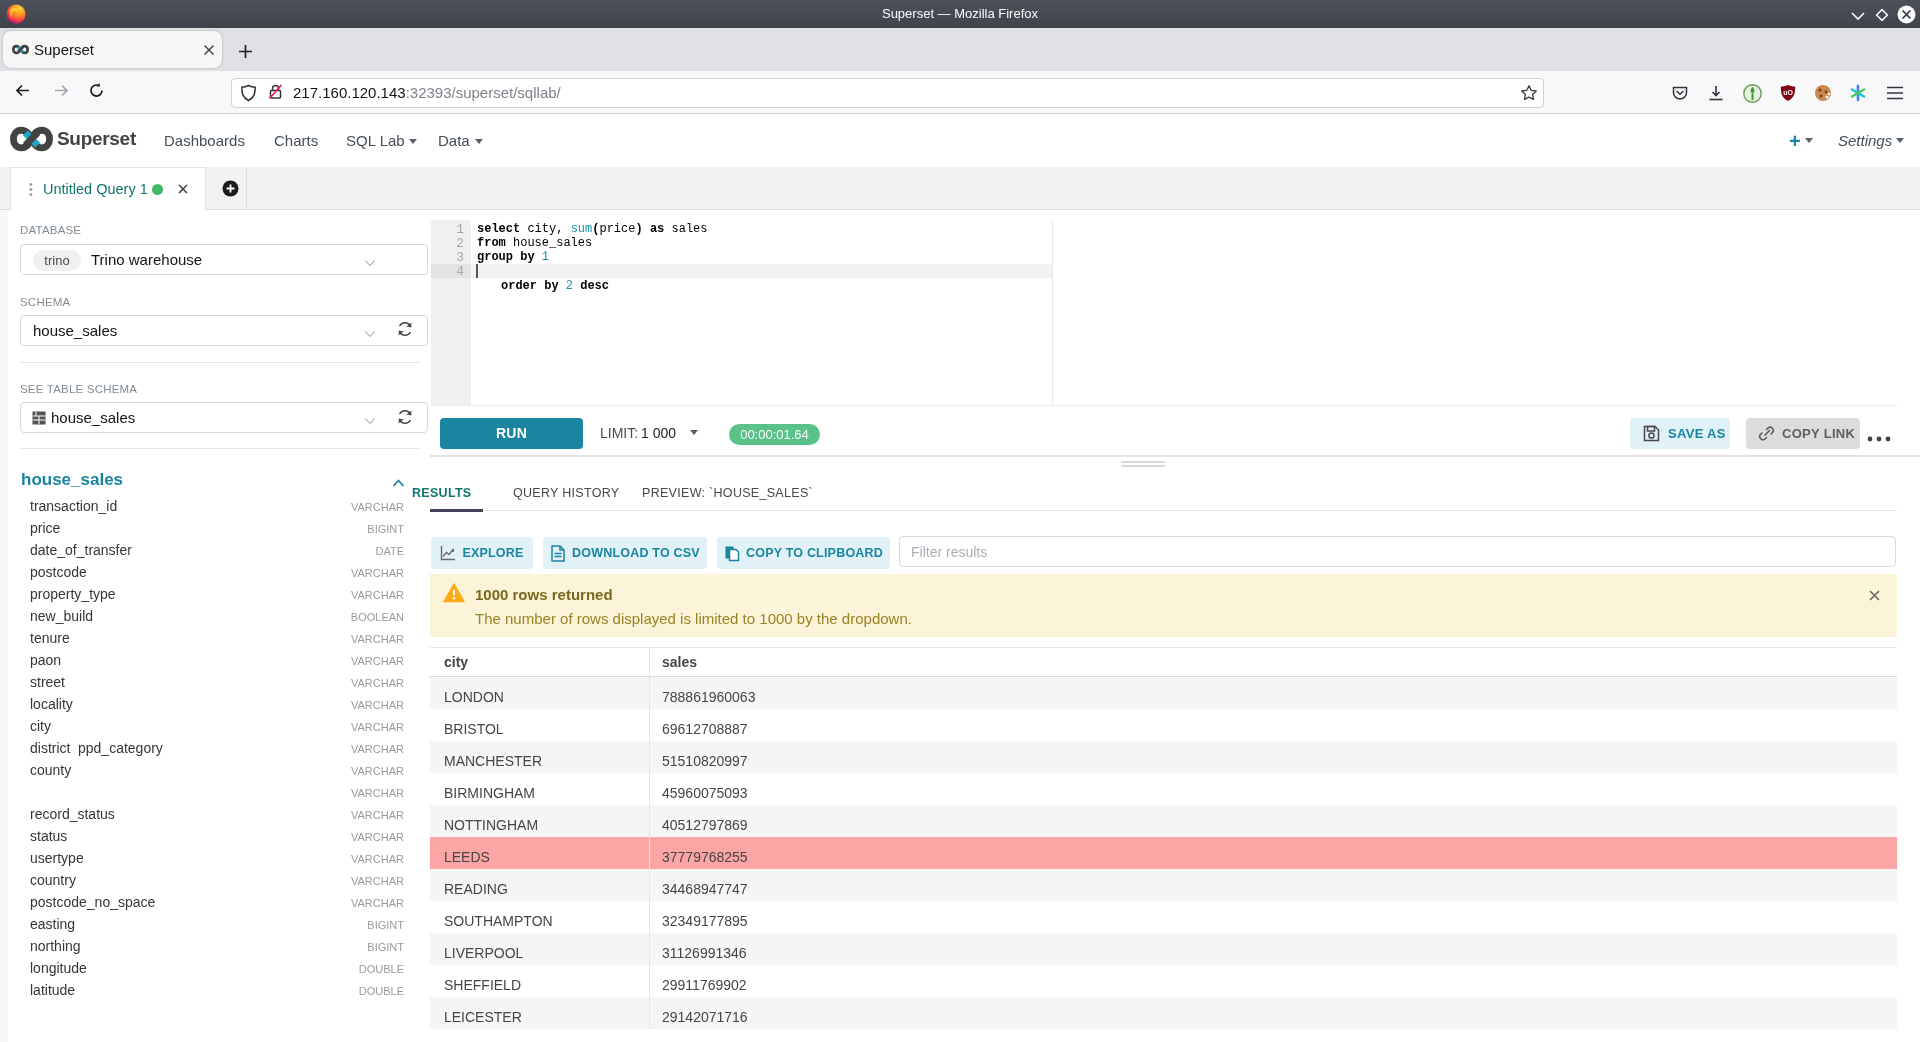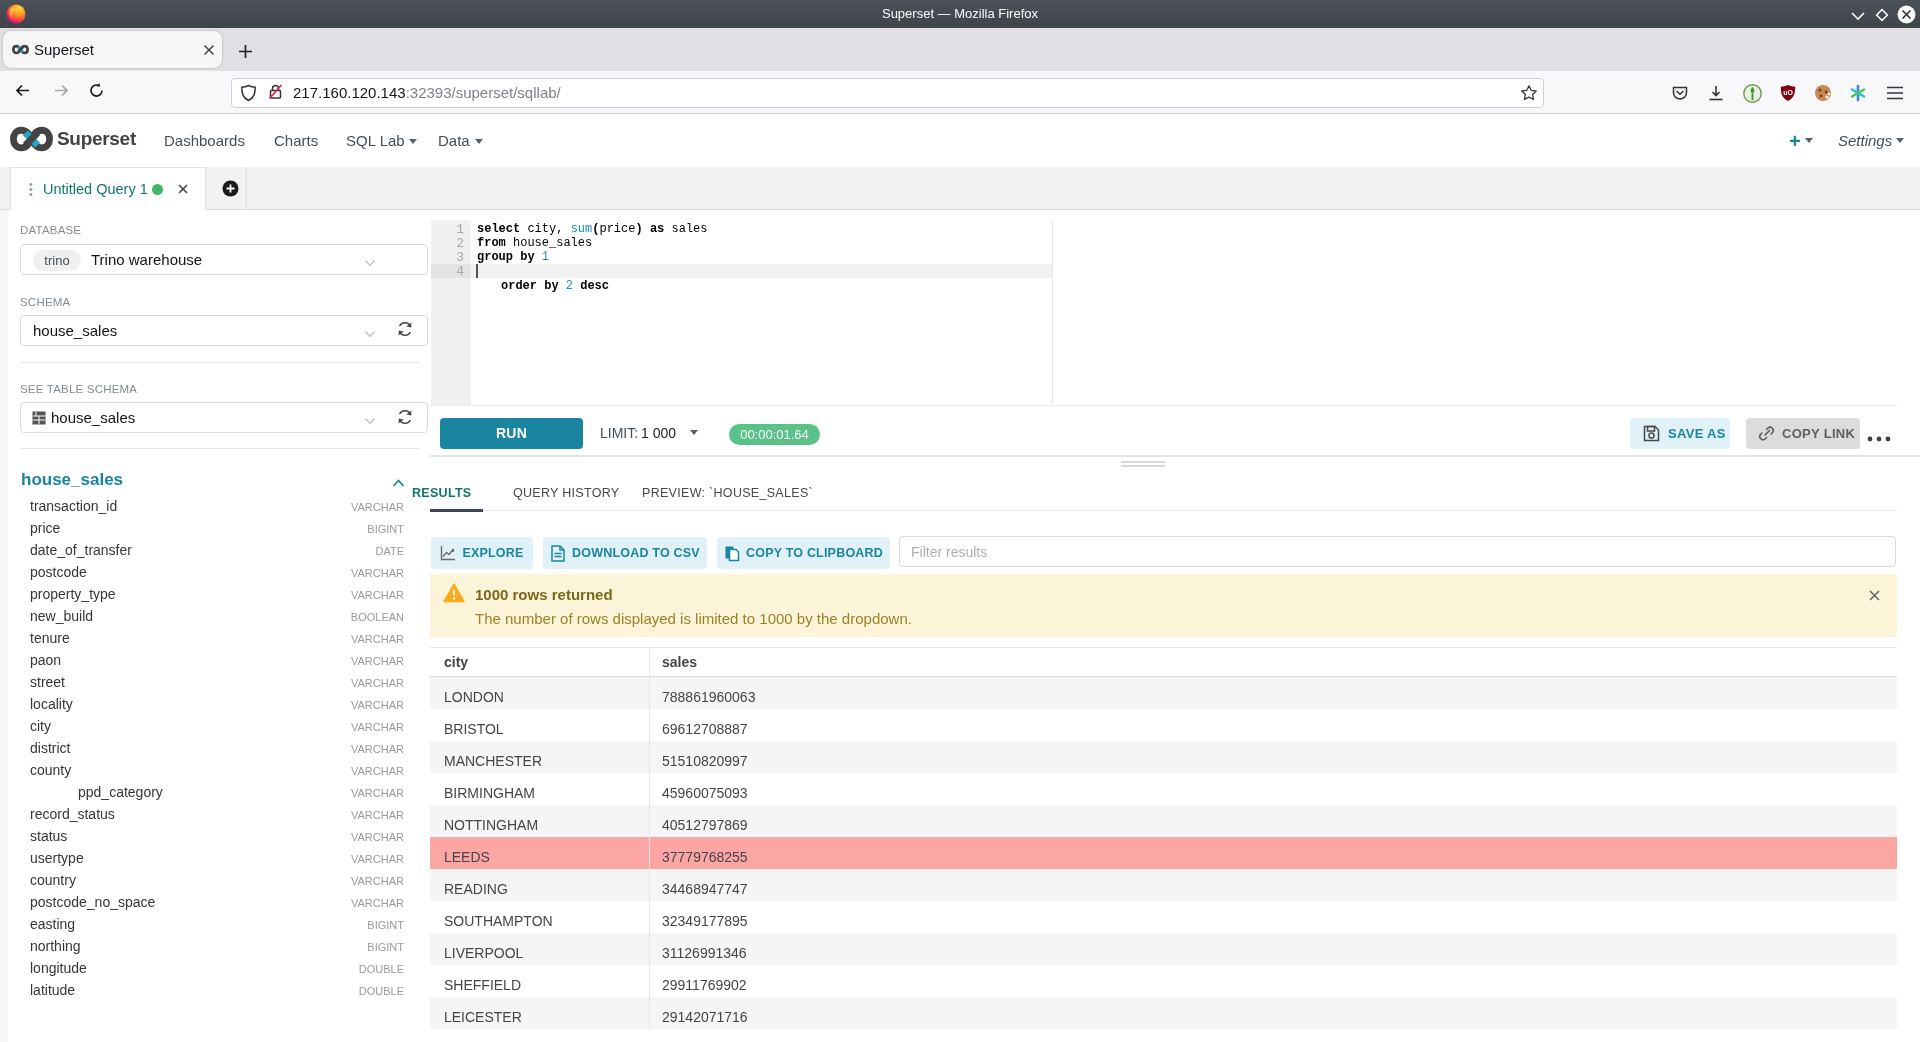--- a/index.html
+++ b/index.html
@@ -287,21 +287,21 @@
     <div class="coln" style="top:674px;">street</div>
     <div class="colt" style="top:677px;">VARCHAR</div>
     <div class="coln" style="top:696px;">locality</div>
     <div class="colt" style="top:699px;">VARCHAR</div>
     <div class="coln" style="top:718px;">city</div>
     <div class="colt" style="top:721px;">VARCHAR</div>
     <div class="coln" style="top:740px;">district</div>
     <div class="colt" style="top:743px;">VARCHAR</div>
     <div class="coln" style="top:762px;">county</div>
     <div class="colt" style="top:765px;">VARCHAR</div>
-    <div class="coln" style="top:784px;padding-left:48px;">ppd_category</div>
+    <div class="coln" style="top:740px;padding-left:48px;">ppd_category</div>
     <div class="colt" style="top:787px;">VARCHAR</div>
     <div class="coln" style="top:806px;">record_status</div>
     <div class="colt" style="top:809px;">VARCHAR</div>
     <div class="coln" style="top:828px;">status</div>
     <div class="colt" style="top:831px;">VARCHAR</div>
     <div class="coln" style="top:850px;">usertype</div>
     <div class="colt" style="top:853px;">VARCHAR</div>
     <div class="coln" style="top:872px;">country</div>
     <div class="colt" style="top:875px;">VARCHAR</div>
     <div class="coln" style="top:894px;">postcode_no_space</div>

